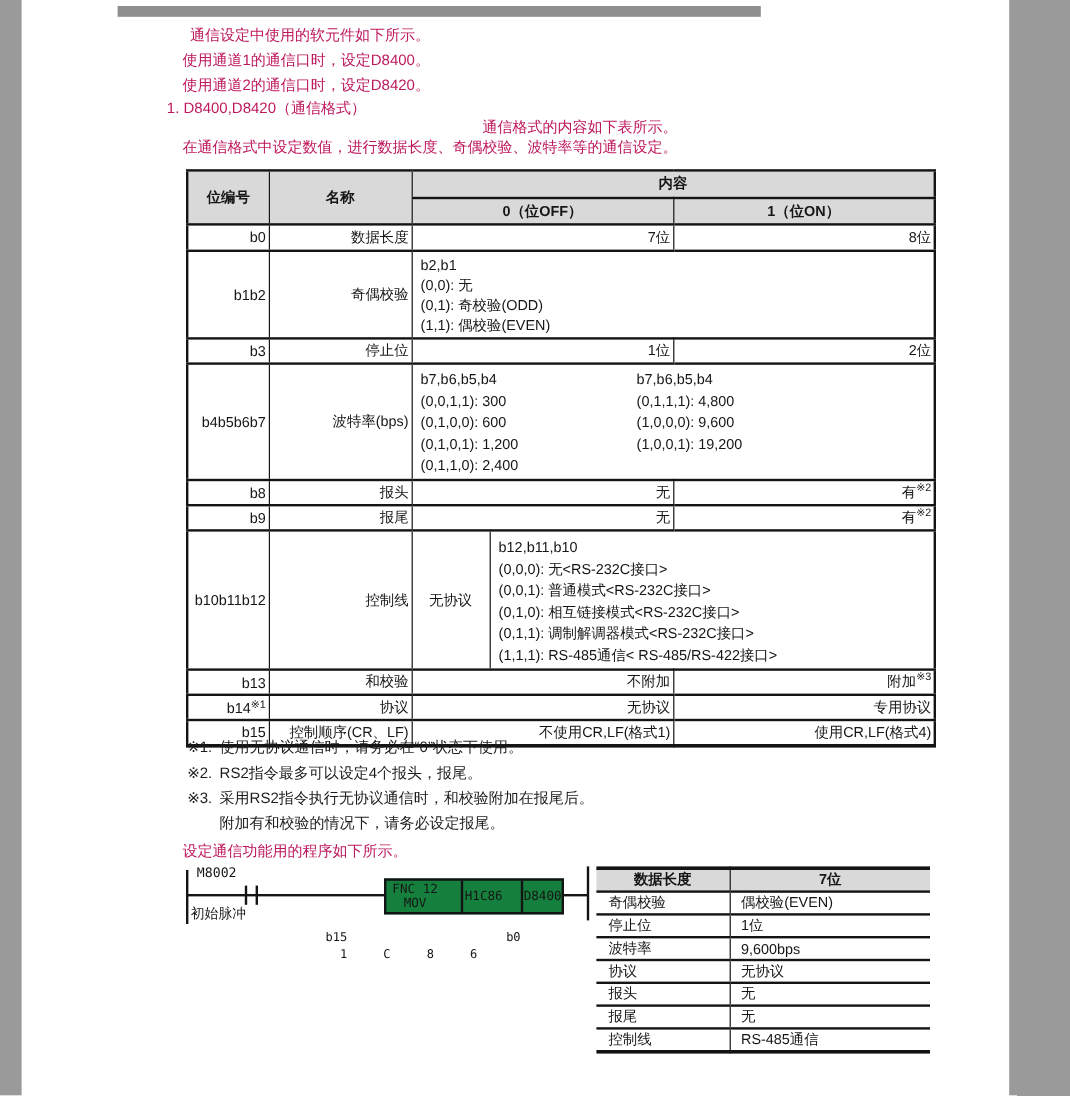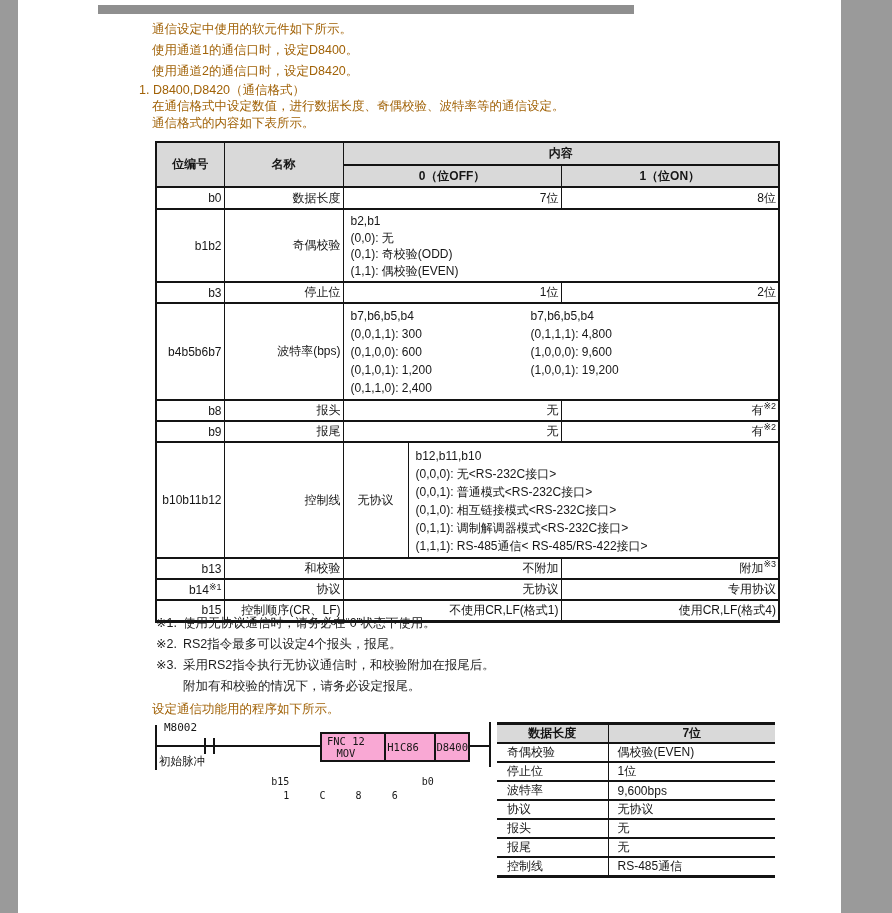--- a/index.html
+++ b/index.html
@@ -4,21 +4,21 @@
 <style>
   * { margin:0; padding:0; box-sizing:border-box; }
   body { font-family:"Liberation Sans","DejaVu Sans",sans-serif; background:#ffffff; }
   .page { position:relative; width:892px; height:913px; background:#ffffff; overflow:hidden; color:#1c1c1c; }
 
   .side-strip { position:absolute; top:0; height:913px; background:#9a9a9a; }
   .side-strip.left  { left:0; width:18px; }
   .side-strip.right { left:841px; width:51px; }
   .top-bar { position:absolute; left:98px; top:5px; width:536px; height:9px; background:#8f8f8f; }
 
-  .txt { position:absolute; font-size:12.5px; color:#a16207; white-space:nowrap; }
+  .txt { position:absolute; font-size:12.5px; color:#be185d; white-space:nowrap;text-align:right; }
   .intro { top:19px; left:152px; line-height:21px; }
   .heading { top:82px; left:139px; }
   .desc { top:98px; left:152px; line-height:17px; }
 
   
   table.fmt { position:absolute; left:155px; top:141px; width:623px;
     border-collapse:collapse; table-layout:fixed; font-size:12px; color:#161616;
     border:2px solid #141414; border-bottom-width:3px; }
   table.fmt th, table.fmt td { border:1px solid #141414; border-top-width:2px; border-bottom-width:2px; }
   table.fmt th { background:#d9d9d9; font-weight:bold; text-align:center; vertical-align:middle; font-size:12px; }
@@ -44,21 +44,21 @@
   .notes { position:absolute; left:156px; top:613px; font-size:12.5px; line-height:21px; color:#1c1c1c; }
   .note { white-space:nowrap; }
   .note .marker { display:inline-block; width:27px; }
   .note.cont { padding-left:27px; }
 
   
   .prog-caption { top:701px; left:152px; }
   .lad-line { position:absolute; background:#141414; }
   .lad-label { position:absolute; font-family:"DejaVu Sans Mono","Liberation Mono",monospace; font-size:11px; color:#161616; white-space:nowrap; }
   .lad-cjk { position:absolute; font-size:11.5px; color:#161616; white-space:nowrap; }
-  .lad-box { position:absolute; left:320px; top:732px; width:150px; height:30px; border:2px solid #141414; display:flex; background:#f9a8d4;gap:14px; }
+  .lad-box { position:absolute; left:320px; top:732px; width:150px; height:30px; border:2px solid #141414; display:flex; background:#15803d;gap:14px; }
   .lad-box .cell { display:flex; flex-direction:column; align-items:center; justify-content:center;
     font-family:"DejaVu Sans Mono","Liberation Mono",monospace; font-size:10.5px; line-height:12px; color:#161616; }
   .lad-box .cell + .cell { border-left:2px solid #141414; }
   .lad-box .c1 { width:58px; } .lad-box .c2 { width:44px; } .lad-box .c3 { flex:1; }
 
   .formula { position:absolute; left:193px; top:775px; font-family:"DejaVu Sans Mono","Liberation Mono",monospace;
     font-size:10px; line-height:13.5px; color:#161616; }
   .formula div { white-space:pre; }
 
   
@@ -81,22 +81,22 @@
   <div class="side-strip right"></div>
   <div class="top-bar"></div>
 
   <div class="txt intro">
     <div>通信设定中使用的软元件如下所示。</div>
     <div>使用通道1的通信口时，设定D8400。</div>
     <div>使用通道2的通信口时，设定D8420。</div>
   </div>
   <div class="txt heading">1. D8400,D8420（通信格式）</div>
   <div class="txt desc">
+    <div>通信格式的内容如下表所示。</div>
     <div>在通信格式中设定数值，进行数据长度、奇偶校验、波特率等的通信设定。</div>
-    <div>通信格式的内容如下表所示。</div>
   </div>
 
   <table class="fmt">
     <colgroup>
         <col style="width:68px">
         <col style="width:119px">
         <col style="width:218px">
         <col style="width:218px">
       </colgroup>
     <tbody>

